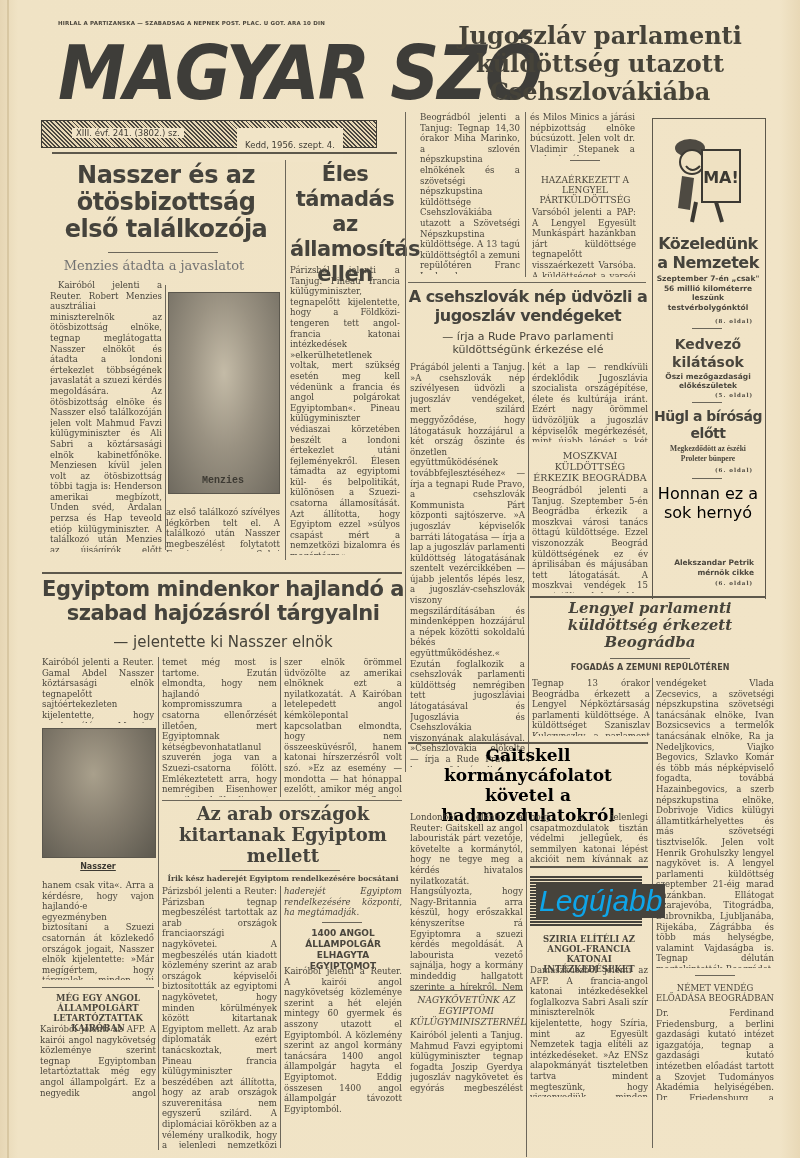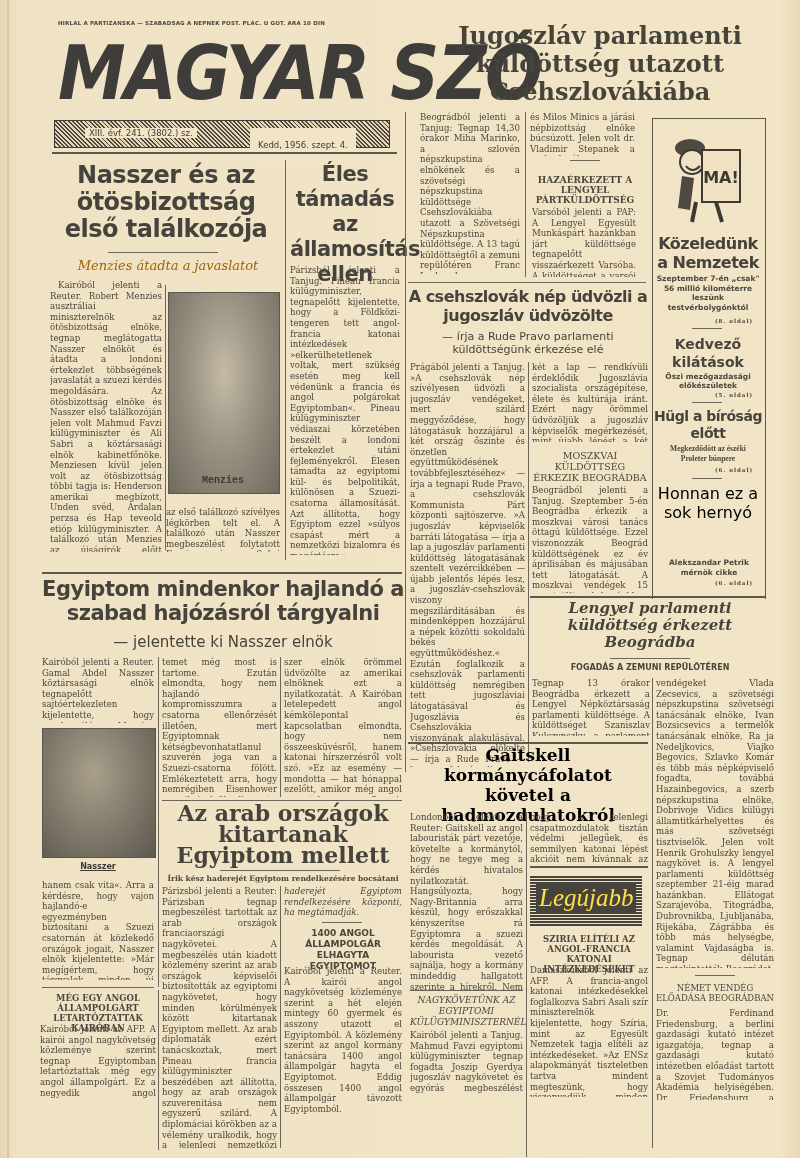--- a/index.html
+++ b/index.html
@@ -18,32 +18,32 @@
   .center{text-align:center;}
 </style>
 </head>
 <body>
 
 <div class="page"></div>
 <div class="fold"></div>
 
 <div class="abs" style="left:58px;top:20px;width:340px;font-size:5.5px;font-weight:bold;font-family:'DejaVu Sans',sans-serif;color:#4b463c;white-space:nowrap;letter-spacing:0.2px;">HIRLAL A PARTIZANSKA — SZABADSAG A NEPNEK  POST. PLAC. U GOT. ARA 10 DIN</div>
 <div class="abs" style="left:58px;top:28px;width:340px;height:90px;font-family:'DejaVu Sans',sans-serif;font-weight:bold;font-style:italic;font-size:74px;line-height:90px;color:#3e3d39;letter-spacing:-2px;transform:scaleX(0.92);transform-origin:left;white-space:nowrap;">MAGYAR SZÓ</div>
-<div class="abs" style="left:54px;top:120px;width:334px;height:26px;background:repeating-linear-gradient(45deg,#4b4740 0,#4b4740 1.3px,#e6d6b4 1.3px,#e6d6b4 3px);border:1px solid #3e3b34;">
+<div class="abs" style="left:41px;top:120px;width:334px;height:26px;background:repeating-linear-gradient(45deg,#4b4740 0,#4b4740 1.3px,#e6d6b4 1.3px,#e6d6b4 3px);border:1px solid #3e3b34;">
   <span style="position:absolute;left:30px;top:7px;background:#f1e4c7;padding:0 4px;font-size:8.5px;font-family:'DejaVu Sans',sans-serif;color:#3f3b33;">XIII. évf. 241. (3802.) sz.</span>
   <span style="position:absolute;left:195px;top:7px;background:#f1e4c7;padding:12px 8px;font-size:8.5px;font-family:'DejaVu Sans',sans-serif;color:#3f3b33;">Kedd, 1956. szept. 4.</span>
 </div>
 <div class="hrule" style="left:52px;top:152px;width:345px;"></div>
 
 <div class="abs center" style="left:440px;top:22px;width:320px;font-size:24px;line-height:28px;font-weight:bold;color:#464339;font-family:'DejaVu Serif',serif;">Jugoszláv parlamenti küldöttség utazott Csehszlovákiába</div>
 <div class="abs txt" style="left:420px;top:112px;width:100px;height:162px;overflow:hidden;">Beográdból jelenti a Tanjug: Tegnap 14,30 órakor Miha Marinko, a szlovén népszkupstina elnökének és a szövetségi népszkupstina küldöttsége Csehszlovákiába utazott a Szövetségi Népszkupstina küldöttsége. A 13 tagú küldöttségtől a zemuni repülőtéren Franc Leskosek, a Szövetségi Végrehajtó Tanács tagja, Velyko Zekovics, a Szövetségi Végrehajtó Tanács titkára, Vlada Zecsevics, a szövetségi tanács elnöke, Ivan Bozsicsevics a termelők tanácsának elnöke, Dobrivoje Vidics külügyi államtitkárhelyettes</div>
 <div class="vrule" style="left:525px;top:112px;height:165px;"></div>
 <div class="abs txt" style="left:530px;top:112px;width:105px;height:44px;overflow:hidden;">és Milos Minics a járási népbizottság elnöke búcsúzott. Jelen volt dr. Vladimir Stepanek a csehszlovák nagykövetség ügyvivője is.</div>
 <div class="hthin" style="left:570px;top:160px;width:30px;"></div>
-<div class="abs center" style="left:535px;top:175px;width:100px;font-size:9px;line-height:10px;font-weight:bold;color:#4a463d;">HAZAÉRKEZETT A LENGYEL PÁRTKÜLDÖTTSÉG</div>
+<div class="abs center" style="left:535px;top:175px;width:100px;font-size:9px;line-height:10px;font-weight:normal;color:#4a463d;">HAZAÉRKEZETT A LENGYEL PÁRTKÜLDÖTTSÉG</div>
 <div class="abs txt" style="left:532px;top:207px;width:104px;height:70px;overflow:hidden;">Varsóból jelenti a PAP: A Lengyel Egyesült Munkáspárt hazánkban járt küldöttsége tegnapelőtt visszaérkezett Varsóba. A küldöttséget a varsói repülőtéren a Lengyel Egyesült Munkáspárt központi vezetőségének tagjai és Milorad Milatovics jugoszláv nagykövet fogadta.</div>
 
 <div class="abs" style="left:652px;top:118px;width:112px;height:480px;border-left:1px solid #5d584c;border-right:1px solid #5d584c;border-top:1px solid #5d584c;"></div>
 <div class="abs" style="left:668px;top:128px;width:80px;height:98px;">
   <svg width="80" height="98" viewBox="0 0 80 98">
     <ellipse cx="22" cy="20" rx="15" ry="9" fill="#4e4a42"></ellipse>
     <circle cx="24" cy="34" r="12" fill="#efe1c2" stroke="#3c3933" stroke-width="2"></circle>
     <path d="M18 38 Q24 46 32 38" stroke="#3c3933" stroke-width="2" fill="none"></path>
     <rect x="34" y="22" width="38" height="52" fill="#efe1c2" stroke="#3c3933" stroke-width="2"></rect>
     <text x="53" y="55" text-anchor="middle" font-size="16" font-weight="bold" font-family="DejaVu Sans" fill="#3c3933">MA!</text>
@@ -57,41 +57,41 @@
 <div class="hthin" style="left:692px;top:328px;width:30px;"></div>
 <div class="abs center" style="left:654px;top:335px;width:108px;font-size:14px;line-height:18px;font-weight:bold;font-family:'DejaVu Sans',sans-serif;color:#4a463d;">Kedvező kilátások</div>
 <div class="abs center" style="left:660px;top:372px;width:96px;font-size:7.5px;line-height:9px;font-weight:bold;font-family:'DejaVu Sans',sans-serif;color:#4a463d;">Őszi mezőgazdasági előkészületek</div>
 <div class="abs" style="left:715px;top:392px;font-size:5.5px;font-weight:bold;color:#4a463d;letter-spacing:1px;">(5. oldal)</div>
 <div class="hthin" style="left:692px;top:402px;width:30px;"></div>
 <div class="abs center blackhead" style="left:650px;top:408px;width:116px;font-size:14px;line-height:17px;">Hügl a bíróság előtt</div>
 <div class="abs center" style="left:660px;top:444px;width:96px;font-size:7.5px;line-height:9.5px;font-weight:bold;font-family:Liberation Serif, serif;color:#4a463d;">Megkezdődött az észéki Proleter bünpere</div>
 <div class="abs" style="left:715px;top:467px;font-size:5.5px;font-weight:bold;color:#4a463d;letter-spacing:1px;">(6. oldal)</div>
 <div class="hthin" style="left:692px;top:478px;width:30px;"></div>
 <div class="abs center" style="left:652px;top:484px;width:112px;font-size:16px;line-height:19px;font-family:'DejaVu Sans',sans-serif;color:#000000;">Honnan ez a sok hernyó</div>
-<div class="abs center" style="left:664px;top:558px;width:90px;font-size:7.5px;line-height:9.5px;font-weight:bold;font-family:'DejaVu Sans',sans-serif;color:#4a463d;">Alekszandar Petrik mérnök cikke</div>
+<div class="abs center" style="left:664px;top:558px;width:90px;font-size:7.5px;line-height:9.5px;font-weight:bold;font-family:'DejaVu Sans',sans-serif;color:#4a463d;text-align:right;">Alekszandar Petrik mérnök cikke</div>
 <div class="abs" style="left:715px;top:580px;font-size:5.5px;font-weight:bold;color:#4a463d;letter-spacing:1px;">(6. oldal)</div>
 
 <div class="vrule" style="left:285px;top:160px;height:400px;"></div>
 <div class="abs center blackhead" style="left:50px;top:162px;width:232px;font-size:24px;line-height:27px;">Nasszer és az ötösbizottság első találkozója</div>
 <div class="hthin" style="left:108px;top:252px;width:110px;"></div>
-<div class="abs center" style="left:52px;top:258px;width:232px;font-size:13px;line-height:16px;color:#a16207;font-style:italic;">Menzies átadta a javaslatot</div>
+<div class="abs center" style="left:38px;top:258px;width:232px;font-size:13px;line-height:16px;color:#737373;">Menzies átadta a javaslatot</div>
 <div class="abs txt" style="left:50px;top:280px;width:112px;height:272px;overflow:hidden;">
   <p>Kairóból jelenti a Reuter. Robert Menzies ausztráliai miniszterelnök az ötösbizottság elnöke, tegnap meglátogatta Nasszer elnököt és átadta a londoni értekezlet többségének javaslatát a szuezi kérdés megoldására. Az ötösbizottság elnöke és Nasszer első találkozóján jelen volt Mahmud Favzi külügyminiszter és Ali Sabri a köztársasági elnök kabinetfőnöke. Menziesen kívül jelen volt az ötösbizottság többi tagja is: Henderson amerikai megbízott, Unden svéd, Ardalan perzsa és Hap teveold etióp külügyminiszter. A találkozó után Menzies az újságírók előtt kijelentette, hogy mindössze tájékozó kérdésekről volt szó. »Úgy döntöttünk, hogy szabad lesz vitatkoznunk, megszabtuk a módját« — tette hozzá. Elmondta, hogy a megbeszéléseknek nem szabnak ki mindeen nap közlemény. Az első találkozó szívélyes légkörben telt el. A találkozó után Nasszer megbeszélést folytatott Fauzi és Sabri kabinetfőnökkel.</p>
 </div>
 <div class="vrule" style="left:165px;top:285px;height:265px;"></div>
 <div class="abs photo" style="left:168px;top:292px;width:110px;height:200px;"></div>
 <div class="abs center" style="left:168px;top:475px;width:110px;font-size:10px;font-weight:bold;font-family:Liberation Mono, monospace;">Menzies</div>
 <div class="abs txt" style="left:166px;top:507px;width:114px;height:45px;overflow:hidden;">az első találkozó szívélyes légkörben telt el. A találkozó után Nasszer megbeszélést folytatott Fauzi és Sabri kabinetfőnökkel.</div>
 
 <div class="abs center blackhead" style="left:290px;top:162px;width:110px;font-size:21px;line-height:25px;">Éles támadás az államosítás ellen</div>
 <div class="abs txt" style="left:290px;top:265px;width:110px;height:290px;overflow:hidden;">Párizsból jelenti a Tanjug. Pineau francia külügyminiszter, tegnapelőtt kijelentette, hogy a Földközi-tengeren tett angol-francia katonai intézkedések »elkerülhetetlenek voltak, mert szükség esetén meg kell védenünk a francia és angol polgárokat Egyiptomban«. Pineau külügyminiszter védiaszai körzetében beszélt a londoni értekezlet utáni fejleményekről. Élesen támadta az egyiptomi kül- és belpolitikát, különösen a Szuezi-csatorna államosítását. Azt állította, hogy Egyiptom ezzel »súlyos csapást mért a nemzetközi bizalomra és megértésre«. Beszédének első részében Algériával foglalkozott. Kijelentette, hogy »lehetséges olyan megoldást találni, amely egyidőben biztosítja a mohamedán lakosság bizonyos igényeit, és az Algériában élő 1,200.000 francia érdekeit«. Ez alkalommal azzal vádolta az Arab Ligát és az egyiptomi kormányt, hogy »romboló tevékenységet szerveznek, nemcsak Franciaország, hanem az egész nyugati civilizáció ellen«.</div>
 <div class="vrule" style="left:405px;top:112px;height:660px;"></div>
 
 <div class="hthin" style="left:408px;top:282px;width:238px;"></div>
-<div class="abs center blackhead" style="left:408px;top:287px;width:240px;font-size:16px;line-height:19px;">A csehszlovák nép üdvözli a jugoszláv üdvözölte</div>
+<div class="abs center blackhead" style="left:408px;top:287px;width:240px;font-size:16px;line-height:19px;">A csehszlovák nép üdvözli a jugoszláv vendégeket</div>
 <div class="abs center" style="left:408px;top:330px;width:240px;font-size:11px;line-height:13px;font-family:'DejaVu Sans',sans-serif;color:#46433a;text-align:center;">— írja a Rude Pravo parlamenti küldöttségünk érkezése elé</div>
 <div class="abs txt" style="left:410px;top:362px;width:115px;height:405px;overflow:hidden;">Prágából jelenti a Tanjug. »A csehszlovák nép szívélyesen üdvözli a jugoszláv vendégeket, mert szilárd meggyőződése, hogy látogatásuk hozzájárul a két ország őszinte és önzetlen együttműködésének továbbfejlesztéséhez« — írja a tegnapi Rude Pravo, a csehszlovák Kommunista Párt központi sajtószerve. »A jugoszláv képviselők barráti látogatása — írja a lap a jugoszláv parlamenti küldöttség látogatásának szentelt vezércikkében — újabb jelentős lépés lesz, a jugoszláv-csehszlovák viszony megszilárdításában és mindenképpen hozzájárul a népek közötti sokoldalú békés együttműködéshez.« Ezután foglalkozik a csehszlovák parlamenti küldöttség nemrégiben tett jugoszláviai látogatásával és Jugoszlávia és Csehszlovákia viszonyának alakulásával. »Csehszlovákia elökelte — írja a Rude Pravo — hogy felszámolja az elmúlt évek káros maradványait. Erélyesen leszámolunk a múltból ránk maradt hagyatékokkal és az idevonatkozó hibákkal. Jelenleg a népek kormányai minél szélesebbkörű kölcsönös együttműködést és barátságot, a népek, a béke és a szocializmus javára.« »Népünk — fejezi be cik-</div>
 <div class="vrule" style="left:528px;top:362px;height:400px;"></div>
 <div class="abs txt" style="left:532px;top:362px;width:116px;height:80px;overflow:hidden;">két a lap — rendkívüli érdeklődik Jugoszlávia szocialista országépítése, élete és kultúrája iránt. Ezért nagy örömmel üdvözöljük a jugoszláv képviselők megérkezését, mint újabb lépést a két nép jobb megismerése és közeledése felé.«</div>
 
 <div class="abs center" style="left:532px;top:450px;width:116px;font-size:9.5px;line-height:11px;color:#4a463d;">MOSZKVAI KÜLDÖTTSÉG ÉRKEZIK BEOGRÁDBA</div>
 <div class="abs txt" style="left:532px;top:485px;width:116px;height:108px;overflow:hidden;">Beográdból jelenti a Tanjug. Szeptember 5-én Beográdba érkezik a moszkvai városi tanács öttagú küldöttsége. Ezzel viszonozzák Beográd küldöttségének ez év áprilisában és májusában tett látogatását. A moszkvai vendégek 15 napot töltenek hazánkban és Beográdon kívül több más jugoszláv várost is meglátogatnak.</div>
 <div class="hrule" style="left:530px;top:596px;width:236px;"></div>
 
 <div class="abs center" style="left:540px;top:600px;width:220px;font-size:15px;line-height:17px;font-weight:bold;font-style:italic;color:#46433a;">Lengyel parlamenti küldöttség érkezett Beográdba</div>
@@ -107,21 +107,21 @@
 <div class="abs txt" style="left:42px;top:657px;width:112px;height:66px;overflow:hidden;">Kairóból jelenti a Reuter. Gamal Abdel Nasszer köztársasági elnök tegnapelőtt sajtóértekezleten kijelentette, hogy megbeszélése Menzies miniszterelnökkel »nem lesz tárgyalás,</div>
 <div class="abs photo2" style="left:42px;top:728px;width:112px;height:128px;"></div>
 <div class="abs center" style="left:42px;top:862px;width:112px;font-size:8px;font-weight:bold;font-family:'DejaVu Sans',sans-serif;text-decoration:underline;">Nasszer</div>
 <div class="abs txt" style="left:42px;top:880px;width:112px;height:100px;overflow:hidden;">hanem csak vita«. Arra a kérdésre, hogy vajon hajlandó-e egyezményben biztosítani a Szuezi csatornán át közlekedő országok jogait, Nasszer elnök kijelentette: »Már megígértem, hogy tárgyalok minden új egyezményről, amely az 1888-ban kötött szabadhajózást biztosító konvenció vonalán mozog. Ezt az ígére-</div>
 <div class="vrule" style="left:158px;top:657px;height:330px;"></div>
 <div class="abs txt" style="left:162px;top:657px;width:115px;height:140px;overflow:hidden;">temet még most is tartome. Ezután elmondta, hogy nem hajlandó kompromisszumra a csatorna ellenőrzését illetően, mert Egyiptomnak kétségbevonhatatlanul szuverén joga van a Szuezi-csatorna fölött. Emlékeztetett arra, hogy nemrégiben Eisenhower amerikai elnök elismerte, hogy a csatorna Egyiptomé, és csak a szabad hajózás kérdéséről lehet tárgyalni. Nasz-</div>
 <div class="vrule" style="left:280px;top:657px;height:140px;"></div>
 <div class="abs txt" style="left:284px;top:657px;width:118px;height:140px;overflow:hidden;">szer elnök örömmel üdvözölte az amerikai elnöknek ezt a nyilatkozatát. A Kairóban letelepedett angol kémkölepontal kapcsolatban elmondta, hogy nem összeesküvésről, hanem katonai hírszerzésről volt szó. »Ez az esemény — mondotta — hat hónappal ezelőtt, amikor még angol csapatok a Szuezi-csatorna övezetében állomásoztak említést sem érdemelt volna, ma azonban már komoly incidens«.</div>
 <div class="hthin" style="left:162px;top:800px;width:240px;"></div>
 
-<div class="abs center" style="left:162px;top:803px;width:242px;font-size:22px;line-height:21px;font-weight:bold;color:#45433c;">Az arab országok kitartanak Egyiptom mellett</div>
+<div class="abs center" style="left:162px;top:803px;width:242px;font-size:18px;line-height:21px;font-weight:bold;color:#45433c;">Az arab országok kitartanak Egyiptom mellett</div>
 <div class="hthin" style="left:220px;top:870px;width:120px;"></div>
 <div class="abs center" style="left:162px;top:874px;width:242px;font-size:7.5px;font-weight:bold;color:#4a463d;">Írik kész haderejét Egyiptom rendelkezésére bocsátani</div>
 <div class="abs txt" style="left:162px;top:886px;width:115px;height:262px;overflow:hidden;">Párizsból jelenti a Reuter: Párizsban tegnap megbeszélést tartottak az arab országok franciaországi nagykövetei. A megbeszélés után kiadott közlemény szerint az arab országok képviselői biztosították az egyiptomi nagykövetet, hogy minden körülmények között kitartanak Egyiptom mellett. Az arab diplomaták ezért tanácskoztak, mert Pineau francia külügyminiszter beszédében azt állította, hogy az arab országok szuverenitása nem egyszerű szilárd. A diplomáciai körökben az a vélemény uralkodik, hogy a jelenlegi nemzetközi helyzetben nyilatkozatot adnak. Az arab országok közül Irak kijelentette, hogy fegyveres támadás esetén kész</div>
 <div class="vrule" style="left:280px;top:886px;height:262px;"></div>
 <div class="abs txt" style="left:284px;top:886px;width:118px;height:34px;overflow:hidden;font-style:italic;">haderejét Egyiptom rendelkezésére központi, ha megtámadják.</div>
 <div class="hthin" style="left:322px;top:922px;width:40px;"></div>
 <div class="abs center" style="left:284px;top:928px;width:118px;font-size:9px;line-height:11px;font-weight:bold;font-family:'DejaVu Sans',sans-serif;color:#4a463d;">1400 ANGOL ÁLLAMPOLGÁR ELHAGYTA EGYIPTOMOT</div>
 <div class="abs txt" style="left:284px;top:966px;width:118px;height:185px;overflow:hidden;">Kairóból jelenti a Reuter. A kairói angol nagykövetség közleménye szerint a hét elején mintegy 60 gyermek és asszony utazott el Egyiptomból. A közlemény szerint az angol kormány tanácsára 1400 angol állampolgár hagyta el Egyiptomot. Eddig összesen 1400 angol állampolgár távozott Egyiptomból.</div>
 
 <div class="hthin" style="left:42px;top:987px;width:112px;"></div>
@@ -134,20 +134,20 @@
 <div class="abs txt" style="left:410px;top:812px;width:113px;height:178px;overflow:hidden;">Londonból jelenti a Reuter: Gaitskell az angol labouristák párt vezetője, követelte a kormánytól, hogy ne tegye meg a kérdés hivatalos nyilatkozatát. Hangsúlyozta, hogy Nagy-Britannia arra készül, hogy erőszakkal kényszerítse rá Egyiptomra a szuezi kérdés megoldását. A labourista vezető sajnálja, hogy a kormány mindeddig hallgatott szerinte a hírekről. Nem kétséges az — mondotta —, hogy a hírek annyira elterjedtek, hogy a hírek kormányforrásból erednek — mondotta. Végül követelte a kormánytól: világosan mondja meg.</div>
 <div class="vrule" style="left:526px;top:812px;height:345px;"></div>
 <div class="abs txt" style="left:530px;top:812px;width:118px;height:52px;overflow:hidden;">hogy a jelenlegi csapatmozdulatok tisztán védelmi jellegűek, és semmilyen katonai lépést akcióit nem kívánnak az ENSz jóváhagyása nélkül elvégezni.</div>
 <div class="hthin" style="left:410px;top:990px;width:113px;"></div>
 
 <div class="abs center" style="left:410px;top:995px;width:113px;font-size:9px;line-height:11px;font-style:italic;color:#4a463d;">NAGYKÖVETÜNK AZ EGYIPTOMI KÜLÜGYMINISZTERNÉL</div>
 <div class="abs txt" style="left:410px;top:1030px;width:113px;height:64px;overflow:hidden;">Kairóból jelenti a Tanjug. Mahmud Favzi egyiptomi külügyminiszter tegnap fogadta Joszip Gyerdya jugoszláv nagykövetet és egyórás megbeszélést folytatott vele. Véleményt cseréltek az időszerű nemzetközi kérdésekről.</div>
 
 <div class="hrule" style="left:530px;top:866px;width:118px;"></div>
 <div class="abs" style="left:530px;top:876px;width:112px;height:50px;background:repeating-linear-gradient(0deg,#46433c 0,#46433c 2px,#efe1c2 2px,#efe1c2 3px);">
-  <span style="position:absolute;left:6px;top:8px;font-family:Liberation Serif, serif;font-style:italic;font-size:25px;color:#fde047;background:#46433c;padding:0 3px;">Legújabb</span>
+  <span style="position:absolute;left:6px;top:8px;font-family:Liberation Sans, sans-serif;font-style:italic;font-size:30px;color:#0ea5e9;background:#46433c;padding:0 3px;">Legújabb</span>
 </div>
 <div class="abs center" style="left:530px;top:934px;width:118px;font-size:8.5px;line-height:10px;font-weight:bold;color:#4a463d;">SZIRIA ELÍTÉLI AZ ANGOL-FRANCIA KATONAI INTÉZKEDÉSEKET</div>
 <div class="abs txt" style="left:530px;top:965px;width:118px;height:132px;overflow:hidden;">Damaszkuszból jelenti az AFP. A francia-angol katonai intézkedésekkel foglalkozva Sabri Asali szír miniszterelnök kijelentette, hogy Szíria, mint az Egyesült Nemzetek tagja elítéli az intézkedéseket. »Az ENSz alapokmányát tiszteletben tartva mindent megteszünk, hogy viszonvedjük minden agressziót — mondotta — az arab nép minden erőt megrjedlt, ha az imperialisták megtámadják valamelyik arab országot.</div>
 
 <div class="hthin" style="left:695px;top:975px;width:40px;"></div>
 <div class="abs center" style="left:656px;top:983px;width:118px;font-size:8.5px;line-height:10px;color:#4a463d;">NÉMET VENDÉG ELŐADÁSA BEOGRÁDBAN</div>
 <div class="abs txt" style="left:656px;top:1008px;width:118px;height:92px;overflow:hidden;">Dr. Ferdinand Friedensburg, a berlini gazdasági kutató intézet igazgatója, tegnap a gazdasági kutató intézetben előadást tartott a Szovjet Tudományos Akadémia helyiségében. Dr. Friedensburg a beográdi nemzetközi kereskedelmi intézet vendégeként tartózkodik hazánkban.</div>
 
 </body></html>

